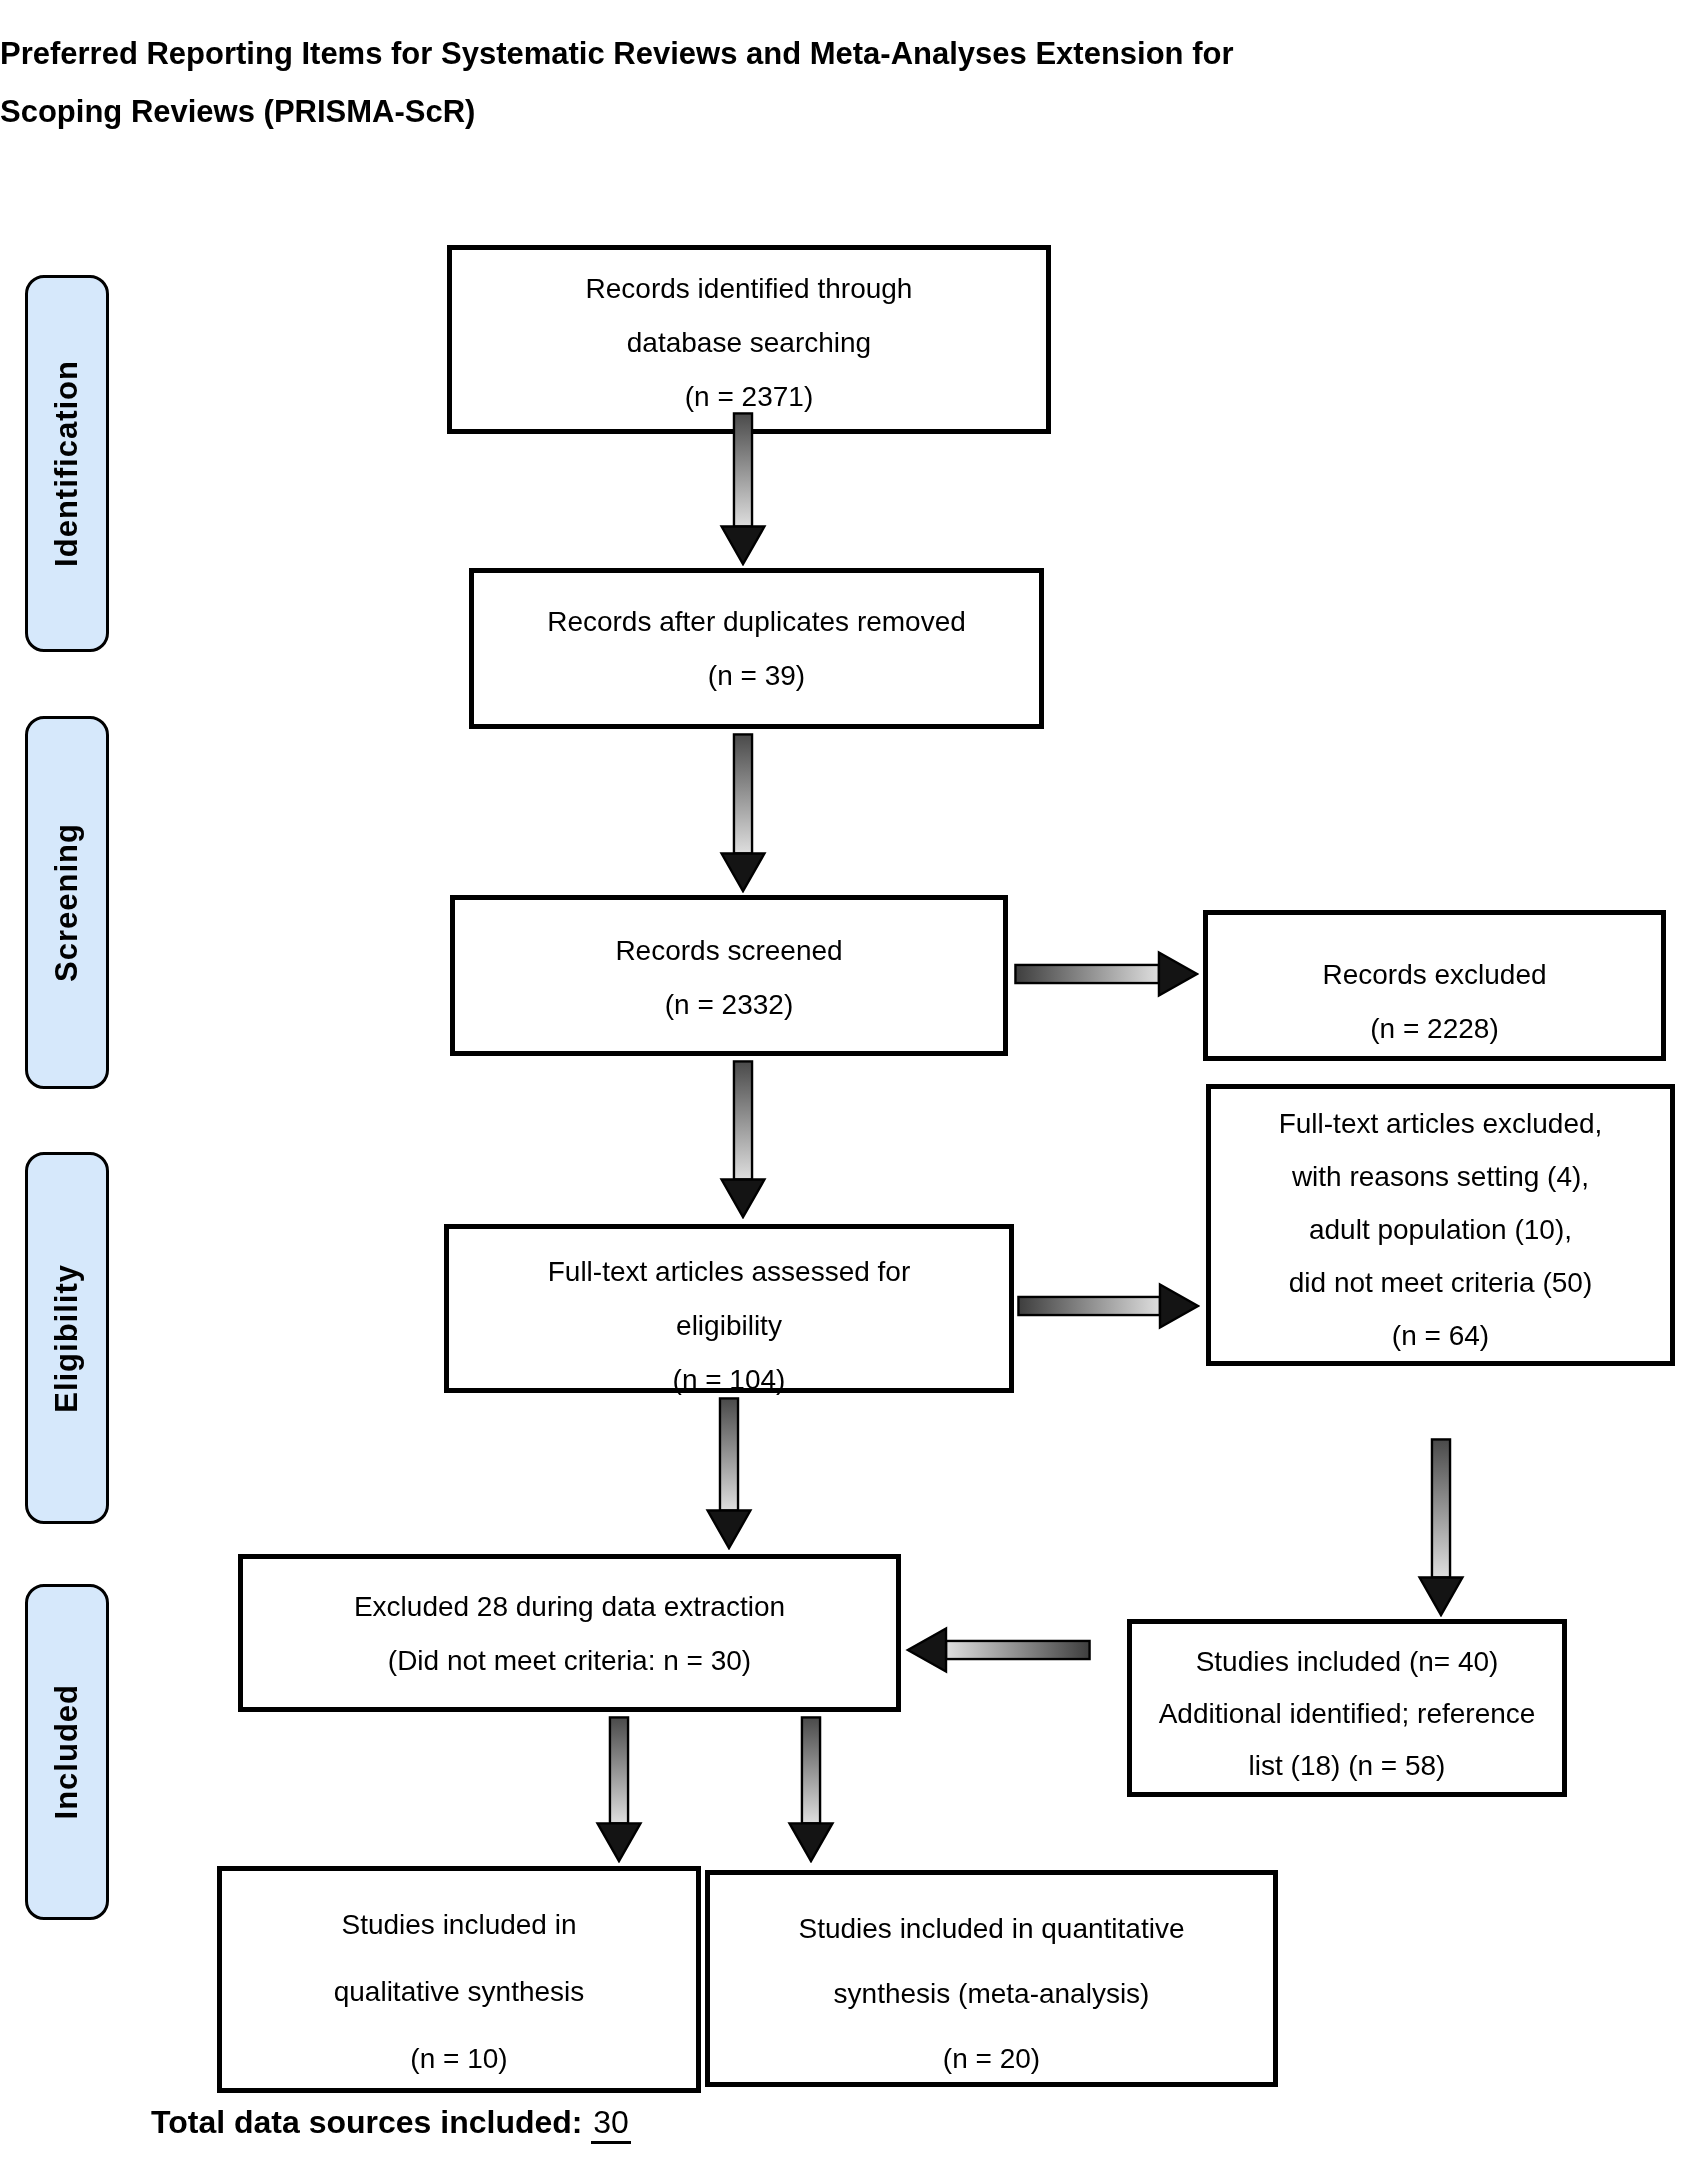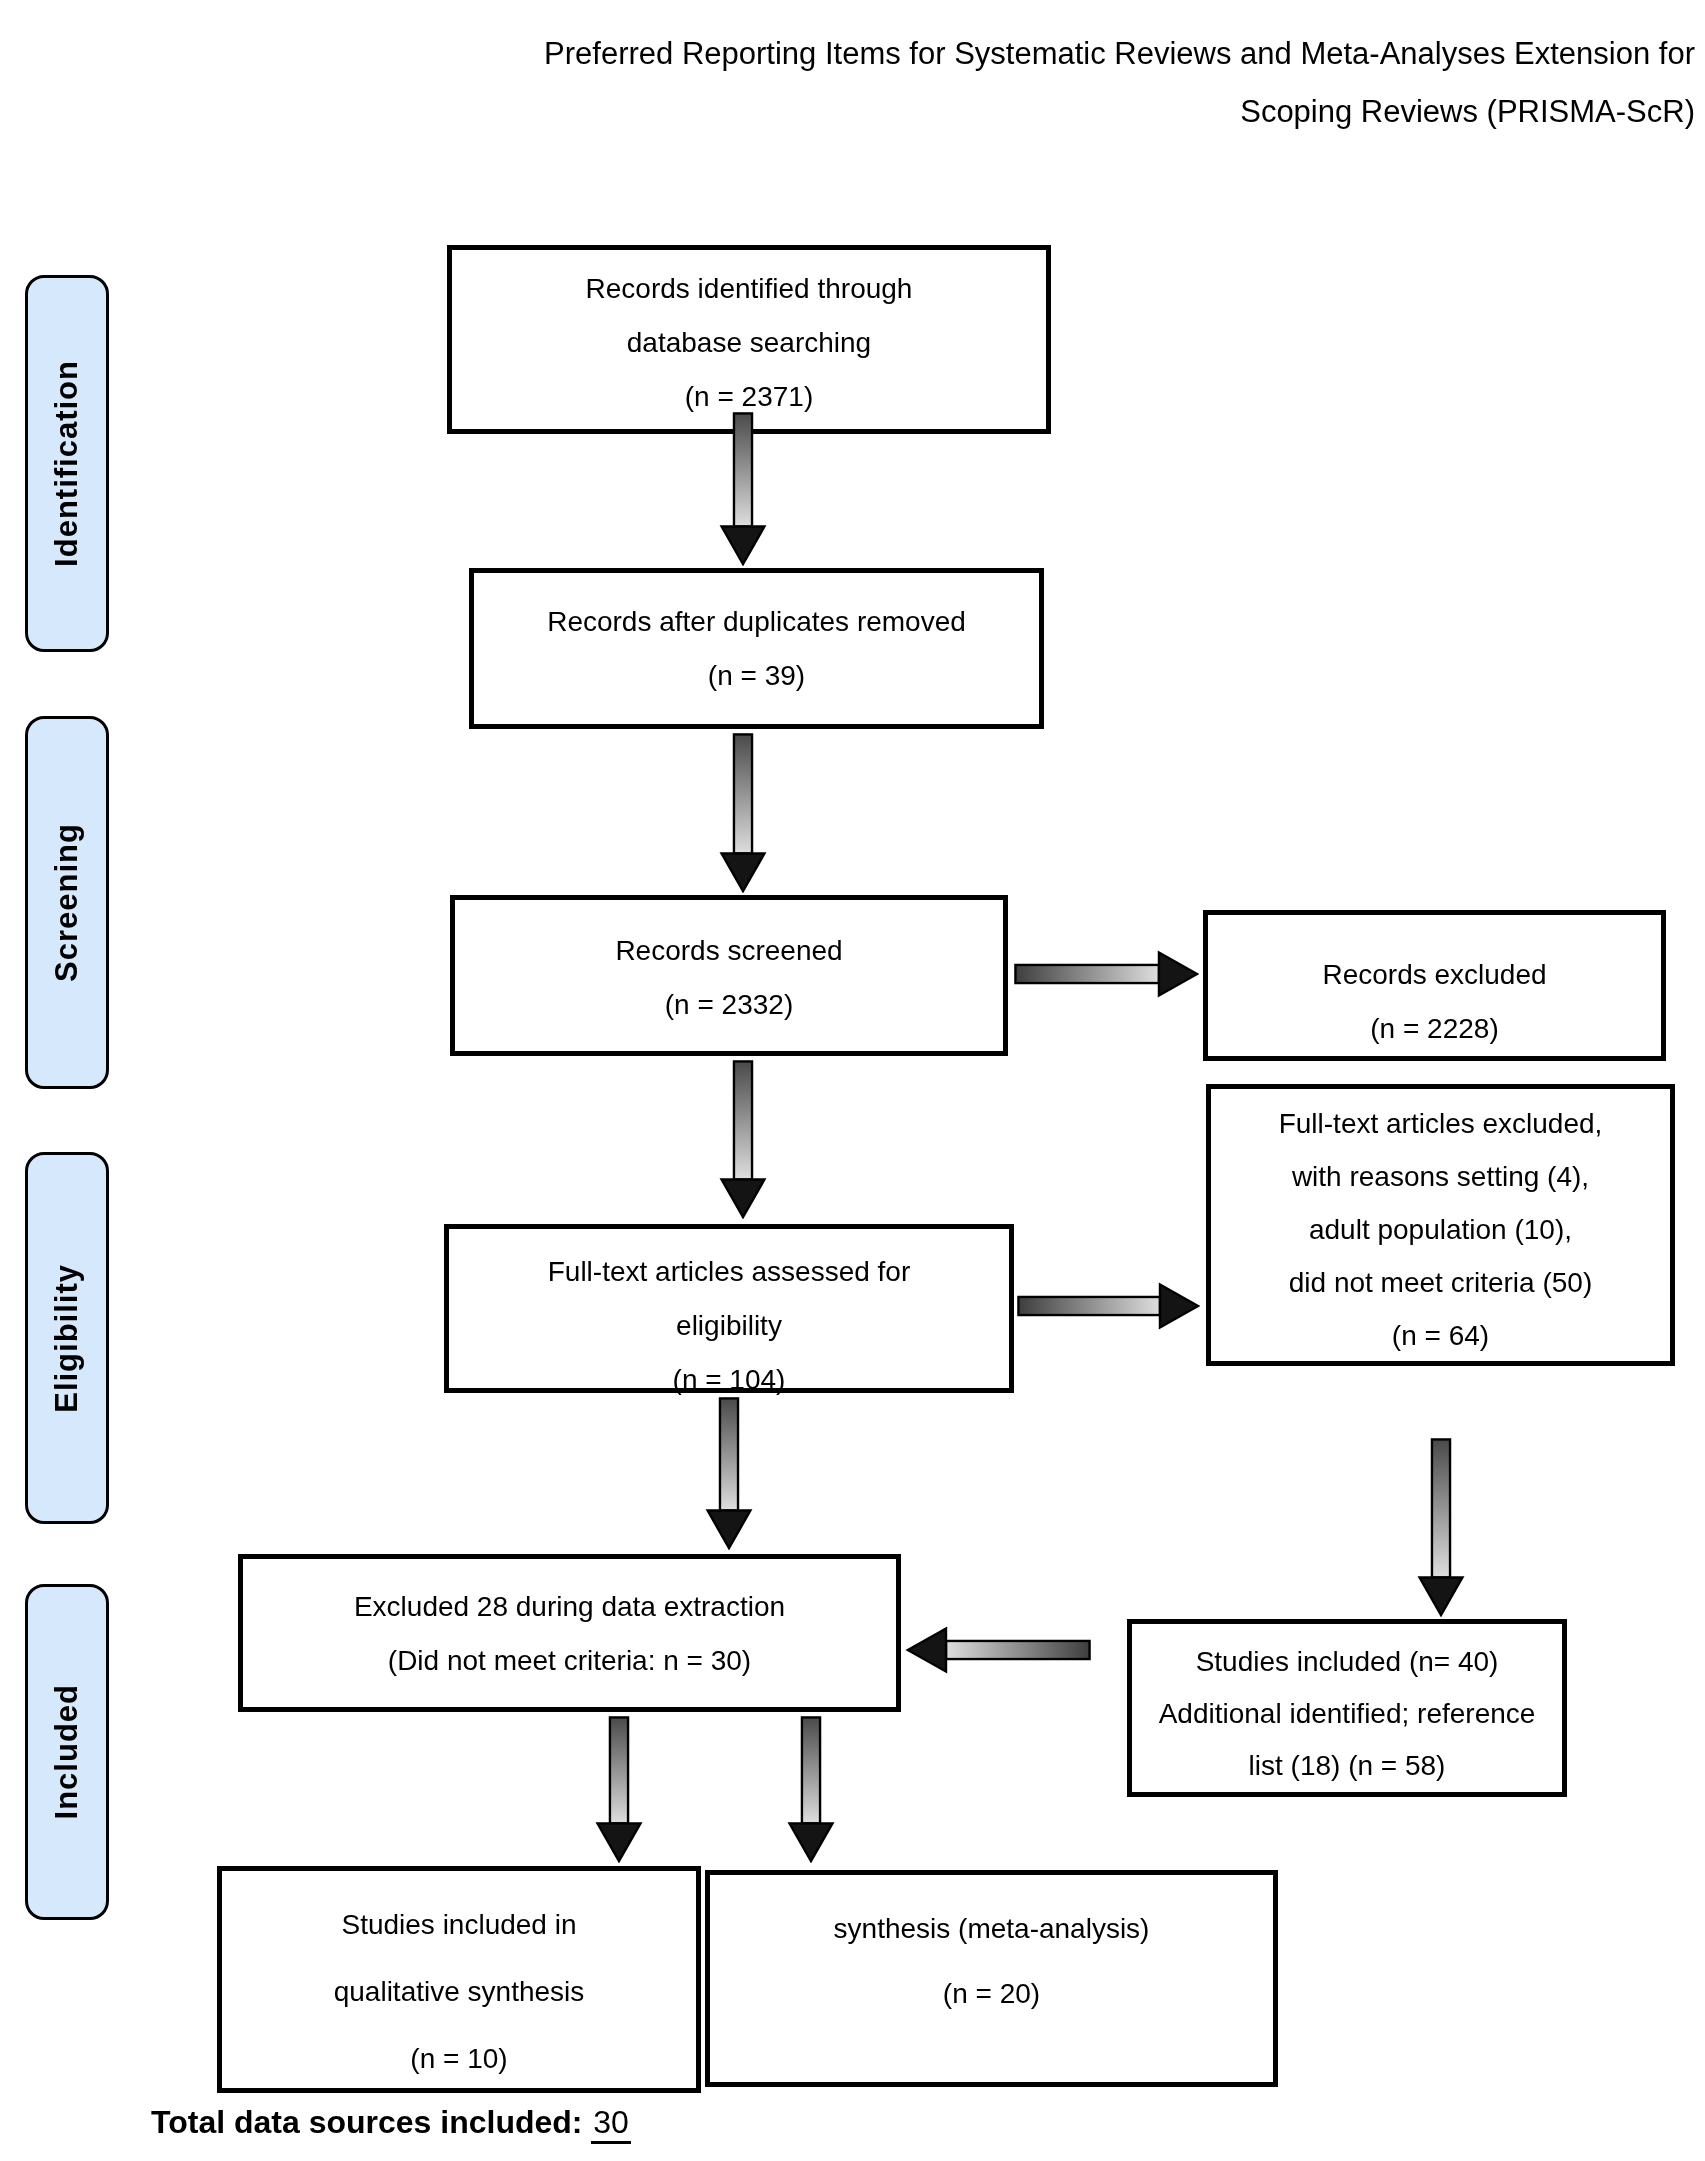--- a/index.html
+++ b/index.html
@@ -6,21 +6,21 @@
   #canvas{
     position:relative;
     width:1705px;height:2161px;
     background:#ffffff;
     font-family:"Liberation Sans", sans-serif;
     color:#000;
     overflow:hidden;
   }
   .title{
     position:absolute;left:0;top:25px;width:1695px;
-    text-align:right;font-weight:normal;font-size:31px;line-height:58px;
+    text-align:left;font-weight:bold;font-size:31px;line-height:58px;
   }
   .stage{
     position:absolute;left:25px;width:84px;
     background:#d6e8fb;border:3.3px solid #000;border-radius:19px;
     box-sizing:border-box;
     display:flex;align-items:center;justify-content:center;
   }
   .stage-label{
     writing-mode:vertical-rl;transform:rotate(180deg);
     font-weight:bold;font-size:31px;letter-spacing:1px;white-space:nowrap;
@@ -127,20 +127,21 @@
     <div>list (18) (n = 58)</div>
   </div>
 
   <div class="box" style="left:217px;top:1866px;width:484px;height:227px;padding-top:20px;line-height:67px;">
     <div>Studies included in</div>
     <div>qualitative synthesis</div>
     <div>(n = 10)</div>
   </div>
 
   <div class="box" style="left:705px;top:1870px;width:573px;height:217px;padding-top:21px;line-height:65px;">
+    <div>Studies included in quantitative</div>
     <div>synthesis (meta-analysis)</div>
     <div>(n = 20)</div>
   </div>
 
   <svg class="arrow" style="left:719px;top:412px;" width="48" height="154" viewBox="0 0 100 324">
     <rect x="31" y="3" width="38" height="238" fill="url(#gV)" stroke="#000" stroke-width="5"></rect>
     <polygon points="5,241 95,241 50,320" fill="#141414" stroke="#000" stroke-width="5"></polygon>
   </svg>
 
   <svg class="arrow" style="left:719px;top:733px;" width="48" height="160" viewBox="0 0 100 336">

